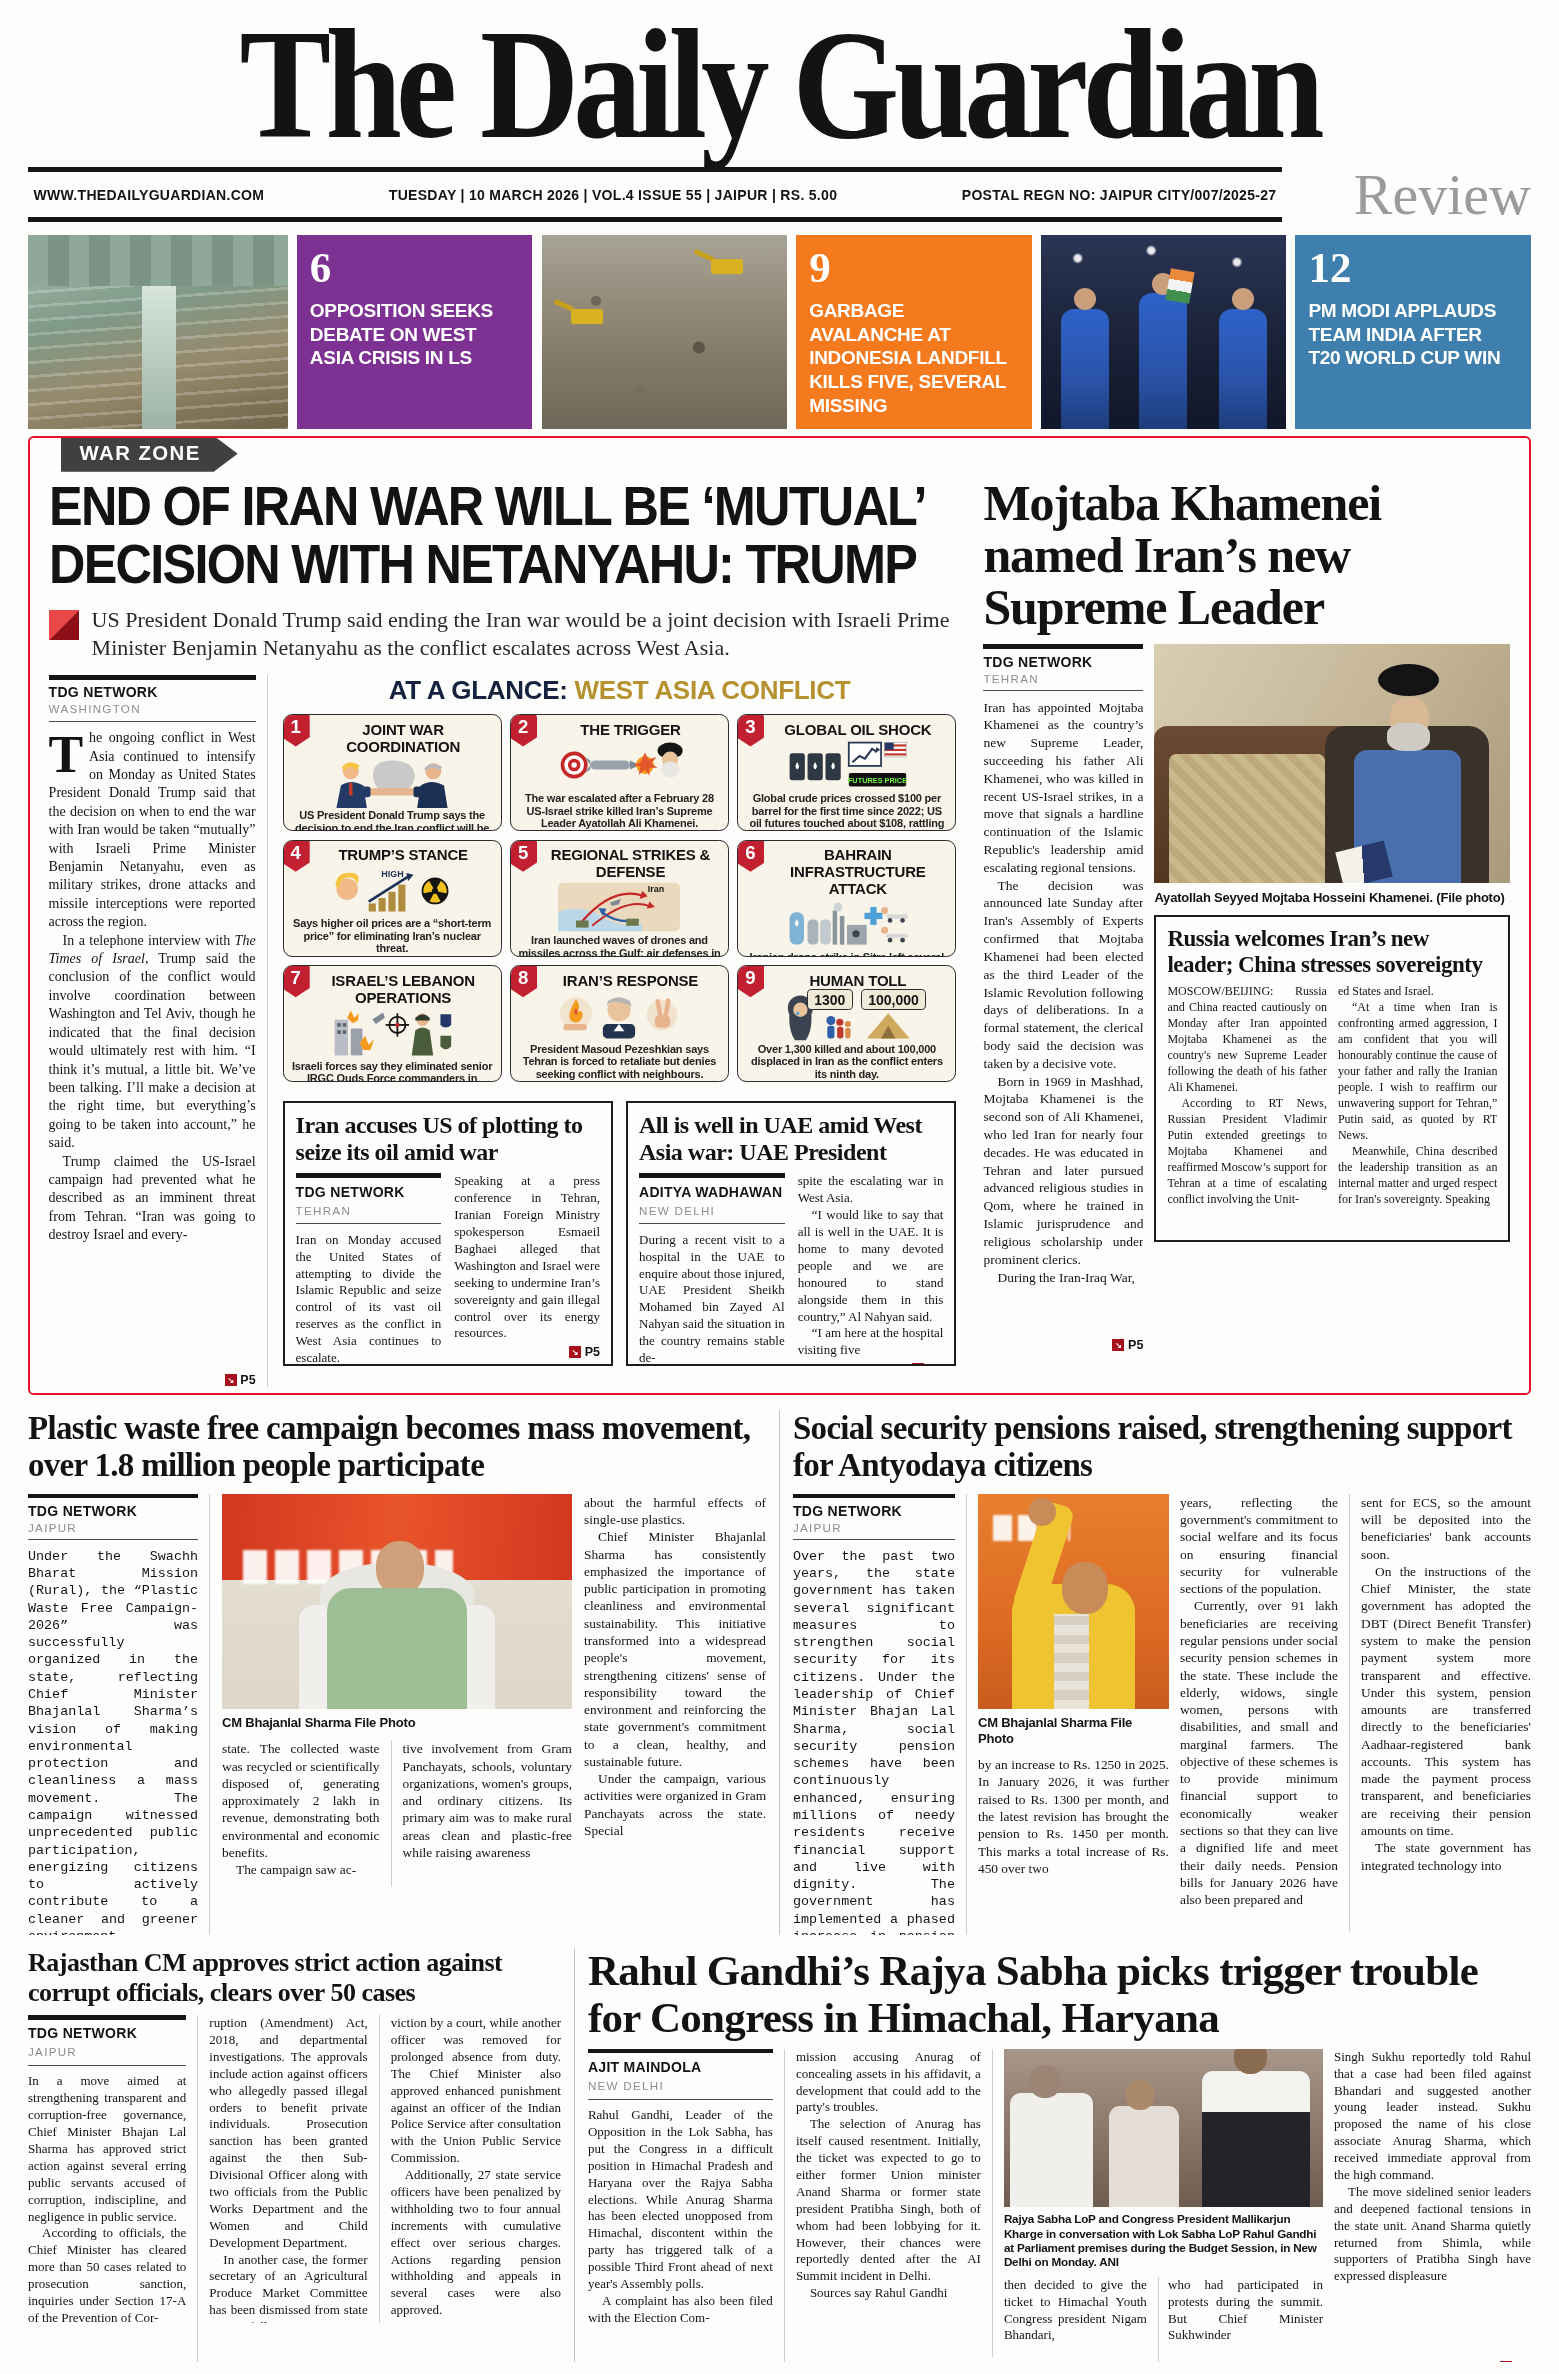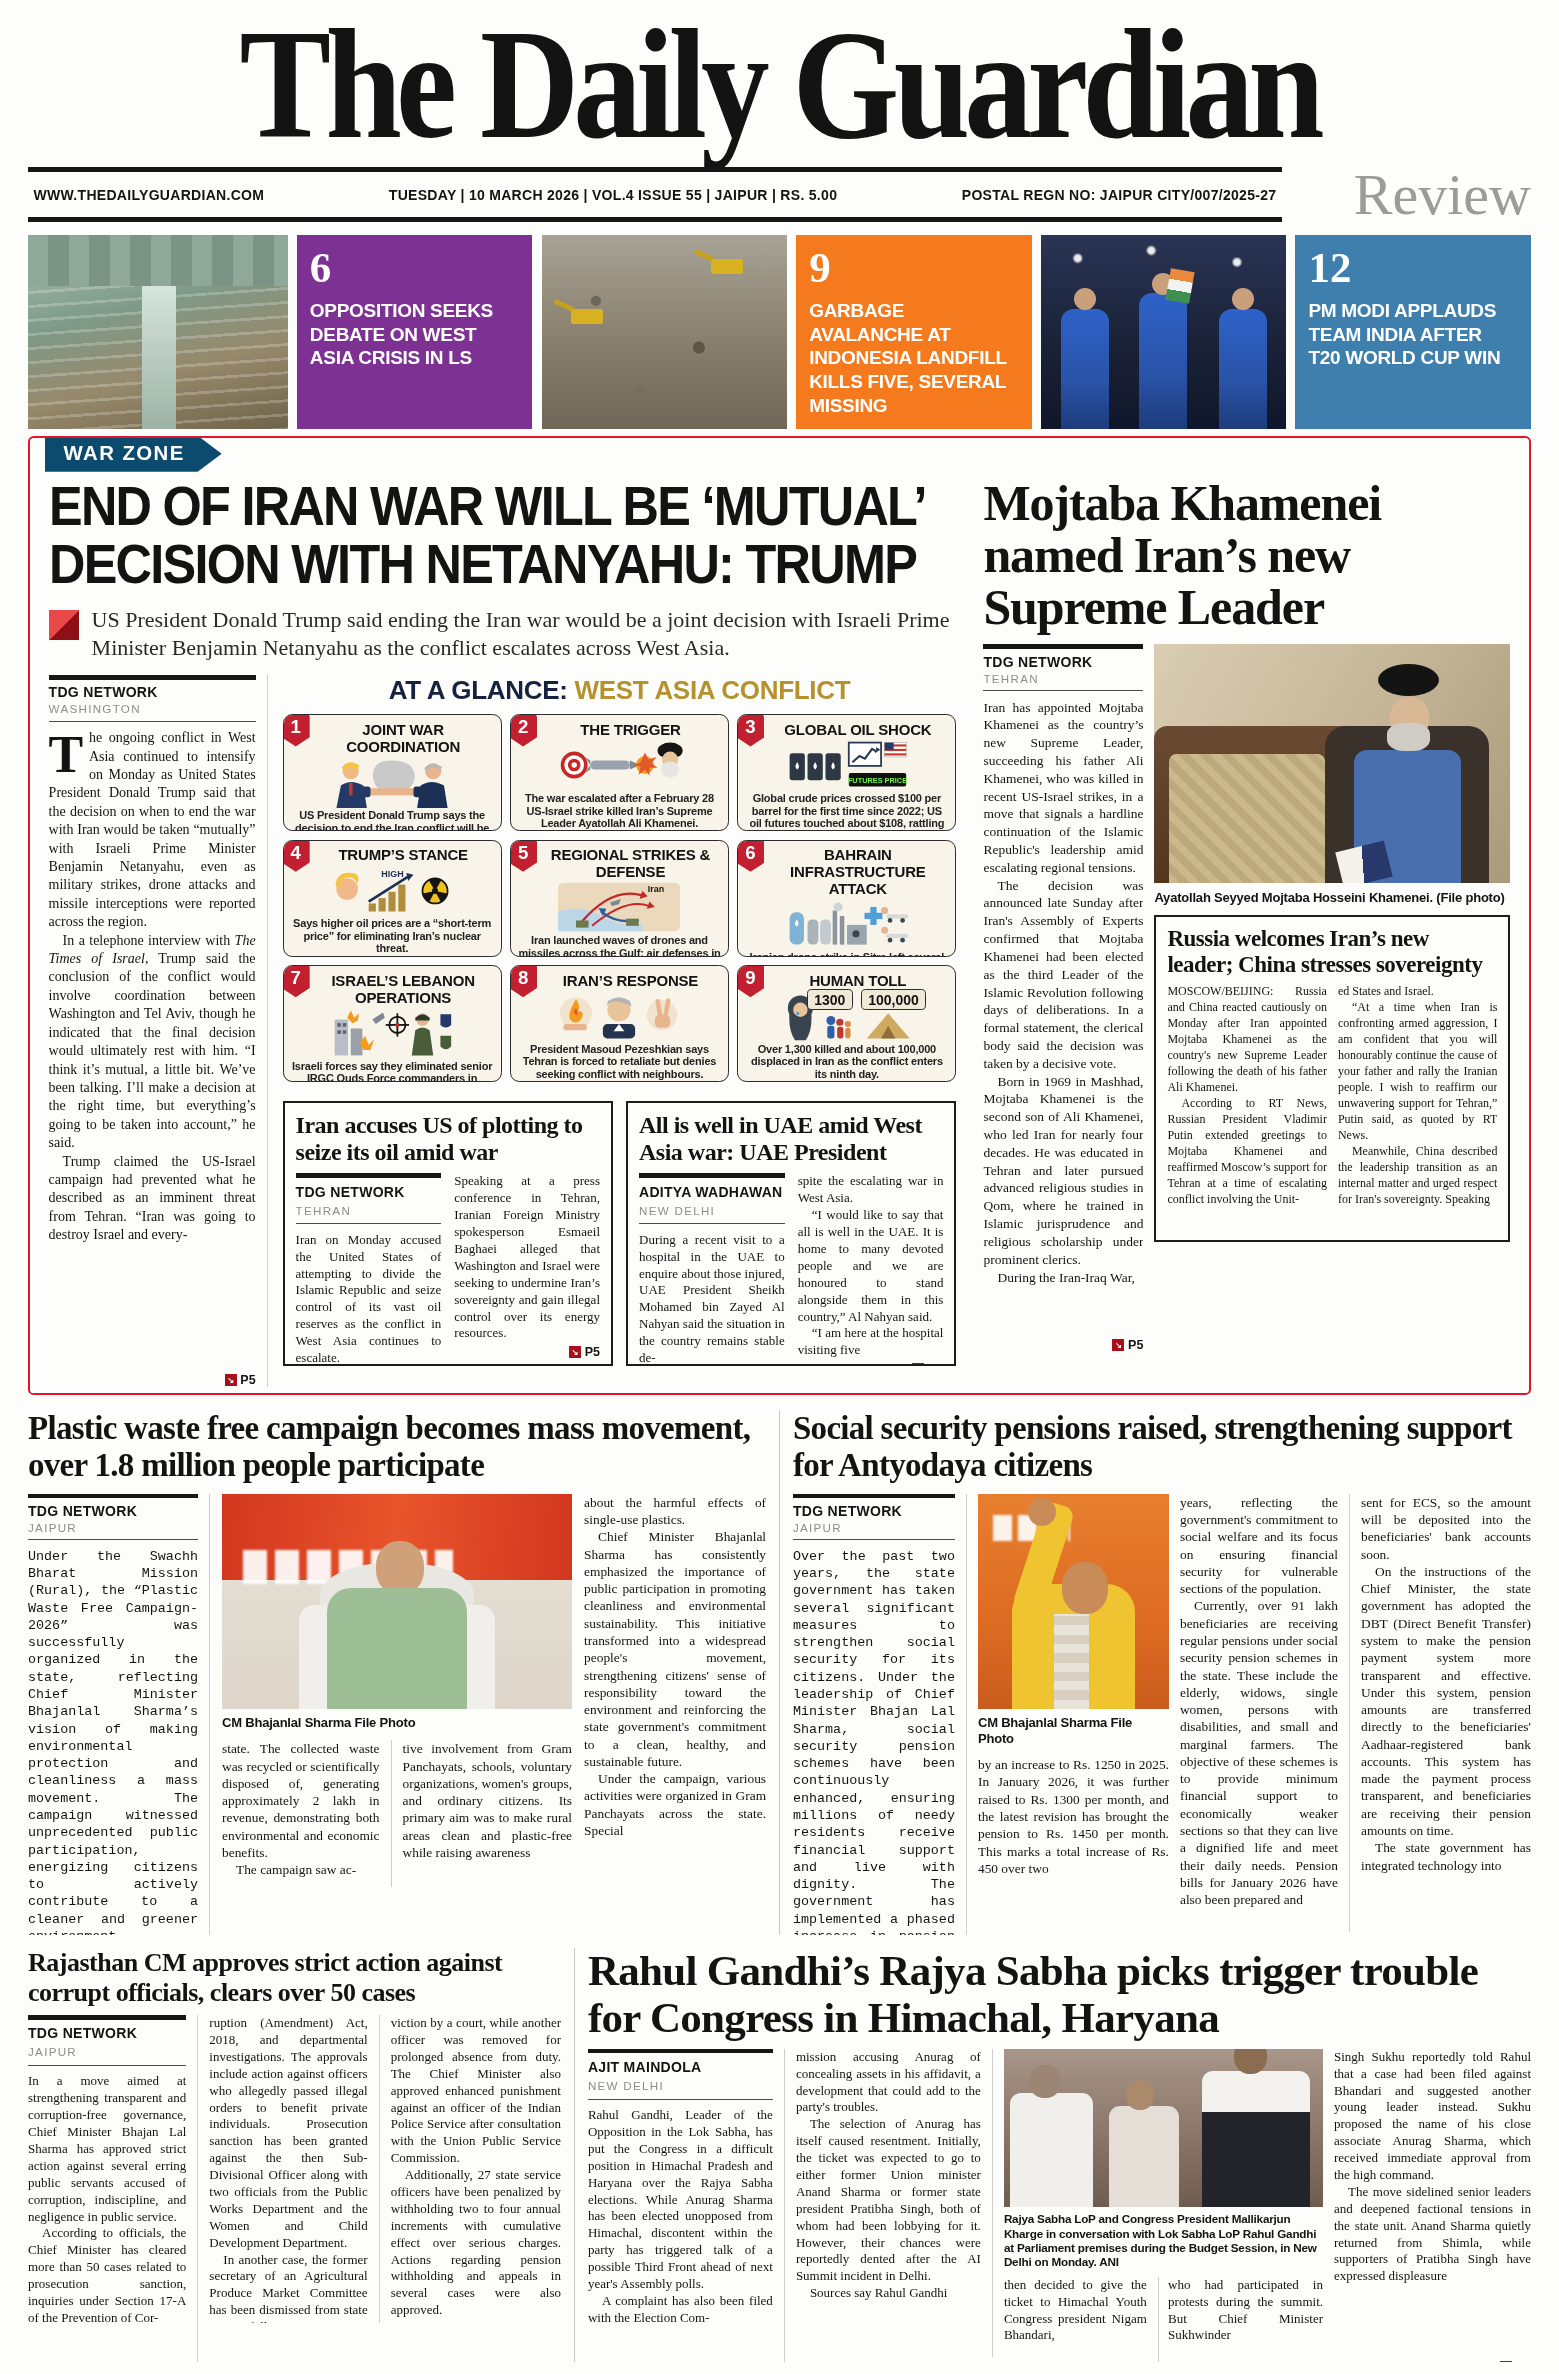--- a/index.html
+++ b/index.html
@@ -52,21 +52,21 @@
     background:linear-gradient(180deg,#2e62c9 0%,#2a53a8 60%,#1d3c7c 100%); }
   .crk-p::before { content:""; position:absolute; top:-20.4px; left:13px; width:22px; height:22px;
     border-radius:50%; background:#caa07c; }
   .crk-p.c1 { left:8%; } .crk-p.c2 { left:40%; height:70%; } .crk-p.c3 { right:8%; }
   .crk-flag { position:absolute; top:18%; left:52%; width:24px; height:32px;
     background:linear-gradient(180deg,#e98a3c 33%,#f2f2f2 33% 66%,#3f8f4f 66%); transform:rotate(10deg); }
 
   
   .warbox { position:relative; border:2.8px solid #e4142e; border-radius:5.6px;
     padding:39px 18.6px 13px; height:959px; overflow:hidden; }
-  .wz-tag { position:absolute; top:-2.8px; left:15px; background:#0c4a6e; color:#fff;
+  .wz-tag { position:absolute; top:-2.8px; left:31px; background:#404040; color:#fff;
     font-family:"Liberation Sans",sans-serif; font-weight:700; font-size:20.4px; letter-spacing:1.4px;
     padding:6.5px 37px 6.5px 18.6px;
     clip-path:polygon(0 0, calc(100% - 24px) 0, 100% 50%, calc(100% - 24px) 100%, 0 100%); }
   .wz-grid { display:grid; grid-template-columns:1fr 527px; column-gap:27px; }
   .main-hl { font-family:"Liberation Sans",sans-serif; font-weight:700; font-size:56px;
     line-height:1.03; letter-spacing:-1.9px; width:111%; transform:scaleX(.9); transform-origin:0 0; }
   .deck { display:flex; gap:13px; margin:13px 0 13px; }
   .deck-sq { flex:none; width:30px; height:30px; margin-top:3.7px;
     background:linear-gradient(135deg,#e8484a 0 50%,#8e0f17 50% 100%); }
   .deck-text { font-size:22px; line-height:1.28; color:#2a2a2a; }

